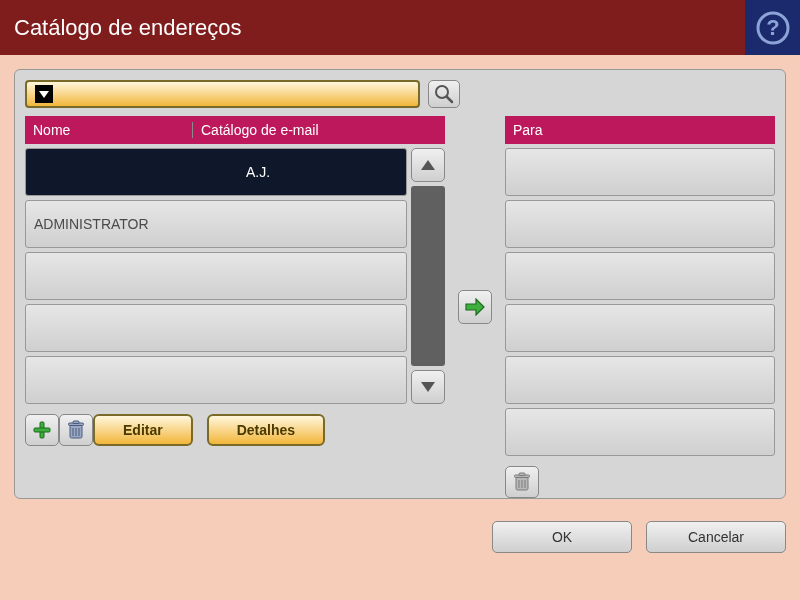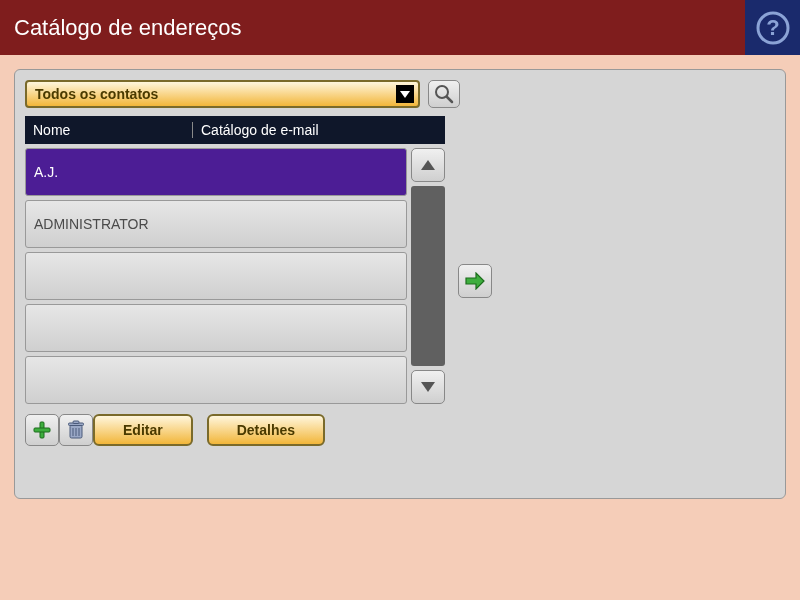--- a/index.html
+++ b/index.html
@@ -65,38 +65,38 @@
     background: linear-gradient(#f0f0f0,#cfcfcf);
     border: 1px solid #888;
     border-radius: 5px;
     display:flex;align-items:center;justify-content:center;
   }
   .icon-btn svg { display:block; }
   .columns-wrap { display:flex; gap:10px; }
   .left-col { flex: 0 0 420px; }
   .mid-col  { width: 40px; display:flex; align-items:center; justify-content:center; }
   .right-col { flex: 1; }
-  .header-row { display:flex; background:#0f172a; color:#fff; font-size:14px; height:28px; align-items:center; }
+  .header-row { display:flex; background:#be185d; color:#fff; font-size:14px; height:28px; align-items:center; }
   .h-nome { width:168px; padding-left:8px; border-right:1px solid #8a8a8a; }
   .h-email { flex:1; padding-left:8px; }
   .h-para { padding-left:8px; }
   .list-body { display:flex; gap:4px; }
   .rows { flex:1; }
   .row {
     height:48px;
     border:1px solid #999;
     border-radius:3px;
     margin-top:4px;
     display:flex;
     align-items:center;
     font-size:14px;
     background: linear-gradient(#e6e6e6,#cfcfcf);
     color:#4a4a4a;
   }
-  .row.selected { background:#4c1d95; color:#fff; }
+  .row.selected { background:#0f172a; color:#fff;justify-content:flex-end; }
   .row .c1 { width:168px; padding-left:8px; }
   .row .c2 { flex:1; padding-left:8px; }
   .row-empty {
     height:48px;
     border:1px solid #999;
     border-radius:3px;
     margin-top:4px;
     background: linear-gradient(#e6e6e6,#cfcfcf);
   }
   .scrollcol { width:34px; display:flex; flex-direction:column; gap:4px; margin-top:4px; }
@@ -151,21 +151,20 @@
       <text x="17" y="24" text-anchor="middle" font-size="22" font-weight="bold" fill="#8ba3d6">?</text>
     </svg>
   </div>
 </div>
 
 <div class="content">
   <div class="panel">
 
     <div class="filter-row">
       <div class="dropdown">
-        <span>Todos os contatos</span>
         <span class="drop-arrow"></span>
       </div>
       <div class="icon-btn">
         <svg width="20" height="20" viewBox="0 0 20 20">
           <circle cx="8" cy="8" r="6" fill="none" stroke="#555" stroke-width="2"></circle>
           <line x1="13" y1="13" x2="18" y2="18" stroke="#555" stroke-width="2.5" stroke-linecap="round"></line>
         </svg>
       </div>
     </div>
 
@@ -222,17 +221,50 @@
       </div>
 
       <div class="mid-col">
         <div class="move-right">
           <svg width="22" height="18" viewBox="0 0 22 18">
             <path d="M2 6 L12 6 L12 1 L20 9 L12 17 L12 12 L2 12 Z" fill="#3eae3e" stroke="#1d6d1d" stroke-width="1.2"></path>
           </svg>
         </div>
       </div>
 
+      <div class="right-col">
+        <div class="header-row">
+          <div class="h-para">Para</div>
+        </div>
+        <div class="right-rows">
+          <div class="row-empty"></div>
+          <div class="row-empty"></div>
+          <div class="row-empty"></div>
+          <div class="row-empty"></div>
+          <div class="row-empty"></div>
+          <div class="row-empty"></div>
+        </div>
+        <div class="right-toolbar">
+          <div class="small-btn">
+            <svg width="18" height="20" viewBox="0 0 18 20">
+              <rect x="3" y="5" width="12" height="13" rx="1.5" fill="#b8b8b8" stroke="#7a7a7a"></rect>
+              <rect x="1.5" y="3" width="15" height="2.5" rx="1" fill="#b8b8b8" stroke="#7a7a7a"></rect>
+              <rect x="6" y="1" width="6" height="2.5" rx="1" fill="#b8b8b8" stroke="#7a7a7a"></rect>
+              <line x1="6" y1="8" x2="6" y2="16" stroke="#7a7a7a"></line>
+              <line x1="9" y1="8" x2="9" y2="16" stroke="#7a7a7a"></line>
+              <line x1="12" y1="8" x2="12" y2="16" stroke="#7a7a7a"></line>
+            </svg>
+          </div>
+        </div>
+      </div>
 
     </div>
   </div>
 
+  <div class="footer-btns">
+    <div class="footer-btn">
+      <span>OK</span>
+    </div>
+    <div class="footer-btn">
+      <span>Cancelar</span>
+    </div>
+  </div>
 </div>
 
 </body></html>

